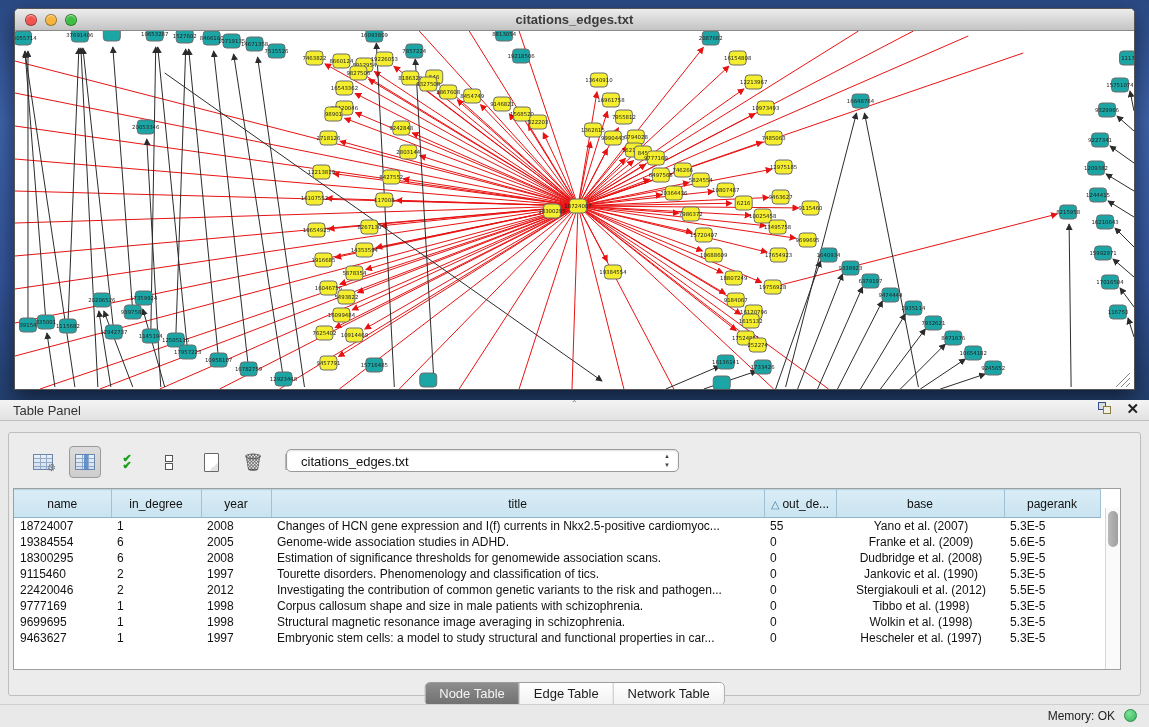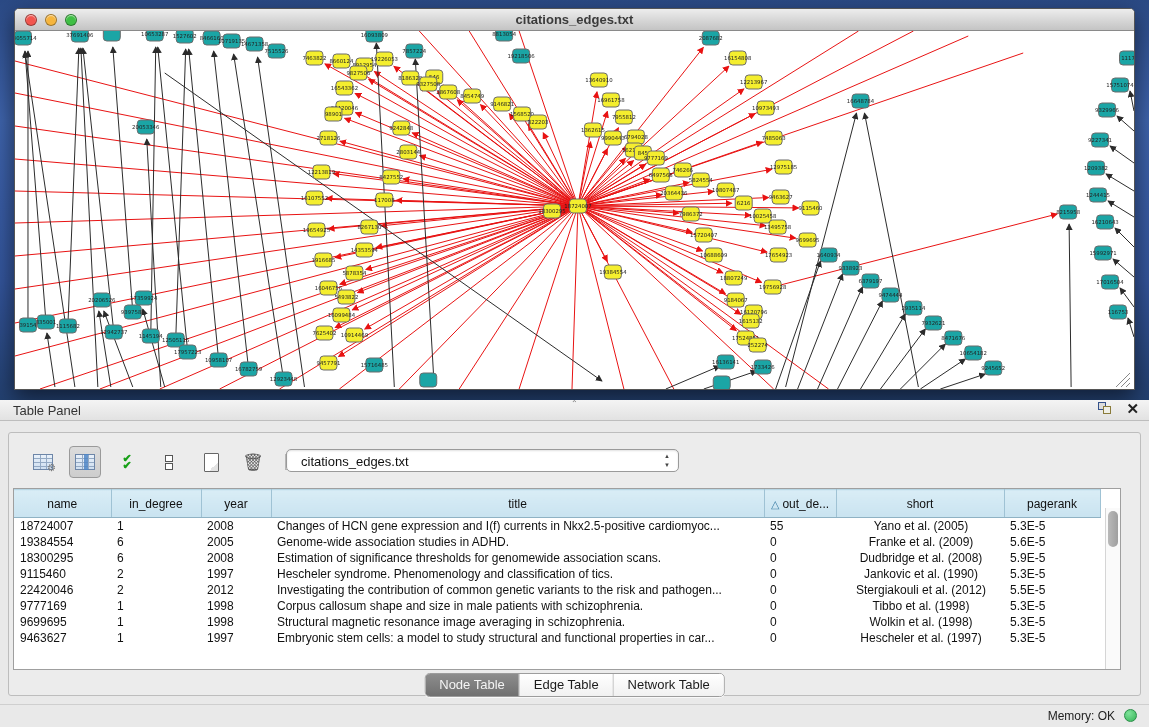--- a/index.html
+++ b/index.html
@@ -60,21 +60,21 @@
     border-right:1px solid #9fc2d4; border-bottom:1px solid #8fb2c4; border-top:1px solid #b7d6e4;
     font-weight:normal; text-align:center; overflow:hidden; white-space:nowrap; }
   table.grid td { height:16px; padding:0 4px 0 6px; overflow:hidden; white-space:nowrap; text-overflow:clip; }
   td.c-center { text-align:center; }
   .sort-tri { color:#3d7fa6; font-size:11px; margin-right:3px; }
   .vscroll { position:absolute; right:0; top:19px; bottom:0; width:15px; background:#fafafa; border-left:1px solid #d5d5d5; }
   .vthumb { position:absolute; left:2px; top:3px; width:10px; height:36px; border-radius:6px;
     background:linear-gradient(90deg,#b9b9b9,#9f9f9f); }
 
   
-  .seg { position:absolute; left:50%; transform:translateX(-50%); top:240px; display:flex;
+  .seg { position:absolute; left:50%; transform:translateX(-50%); top:249px; display:flex;
     border:1px solid #9c9c9c; border-radius:5px; overflow:hidden; background:#fff;
     box-shadow:0 1px 0 rgba(255,255,255,.7); font-size:13px;justify-content:center; }
   .seg .s { padding:3px 14px 4px; border-right:1px solid #b5b5b5; background:linear-gradient(180deg,#ffffff,#f1f1f1); color:#1c1c1c; }
   .seg .s:last-child { border-right:none; }
   .seg .s.active { background:linear-gradient(180deg,#8d8d8d,#707070); color:#f4f4f4; }
 
   
   .statusbar { position:absolute; left:0; top:704px; width:1149px; height:23px; background:#e9e9e9;
     border-top:1px solid #cfcfcf; font-size:12px; color:#222; }
   .mem { position:absolute; right:34px; top:4px;text-align:right; }
@@ -853,32 +853,32 @@
           </colgroup>
         <thead>
           <tr>
             <th>name</th>
             <th>in_degree</th>
             <th>year</th>
             <th>title</th>
             <th>
               <span class="sort-tri">△</span><span>out_de...</span>
             </th>
-            <th>short</th>
+            <th>base</th>
             <th>pagerank</th>
           </tr>
         </thead>
         <tbody id="tbody">
             <tr>
               <td>18724007</td>
               <td>1</td>
               <td>2008</td>
               <td>Changes of HCN gene expression and I(f) currents in Nkx2.5-positive cardiomyoc...</td>
               <td>55</td>
-              <td class="c-center">Yano et al. (2005)</td>
+              <td class="c-center">Yano et al. (2007)</td>
               <td>5.3E-5</td>
             </tr>
             <tr>
               <td>19384554</td>
               <td>6</td>
               <td>2005</td>
               <td>Genome-wide association studies in ADHD.</td>
               <td>0</td>
               <td class="c-center">Franke et al. (2009)</td>
               <td>5.6E-5</td>
@@ -889,21 +889,21 @@
               <td>2008</td>
               <td>Estimation of significance thresholds for genomewide association scans.</td>
               <td>0</td>
               <td class="c-center">Dudbridge et al. (2008)</td>
               <td>5.9E-5</td>
             </tr>
             <tr>
               <td>9115460</td>
               <td>2</td>
               <td>1997</td>
-              <td>Hescheler syndrome. Phenomenology and classification of tics.</td>
+              <td>Tourette disorders. Phenomenology and classification of tics.</td>
               <td>0</td>
               <td class="c-center">Jankovic et al. (1990)</td>
               <td>5.3E-5</td>
             </tr>
             <tr>
               <td>22420046</td>
               <td>2</td>
               <td>2012</td>
               <td>Investigating the contribution of common genetic variants to the risk and pathogen...</td>
               <td>0</td>

